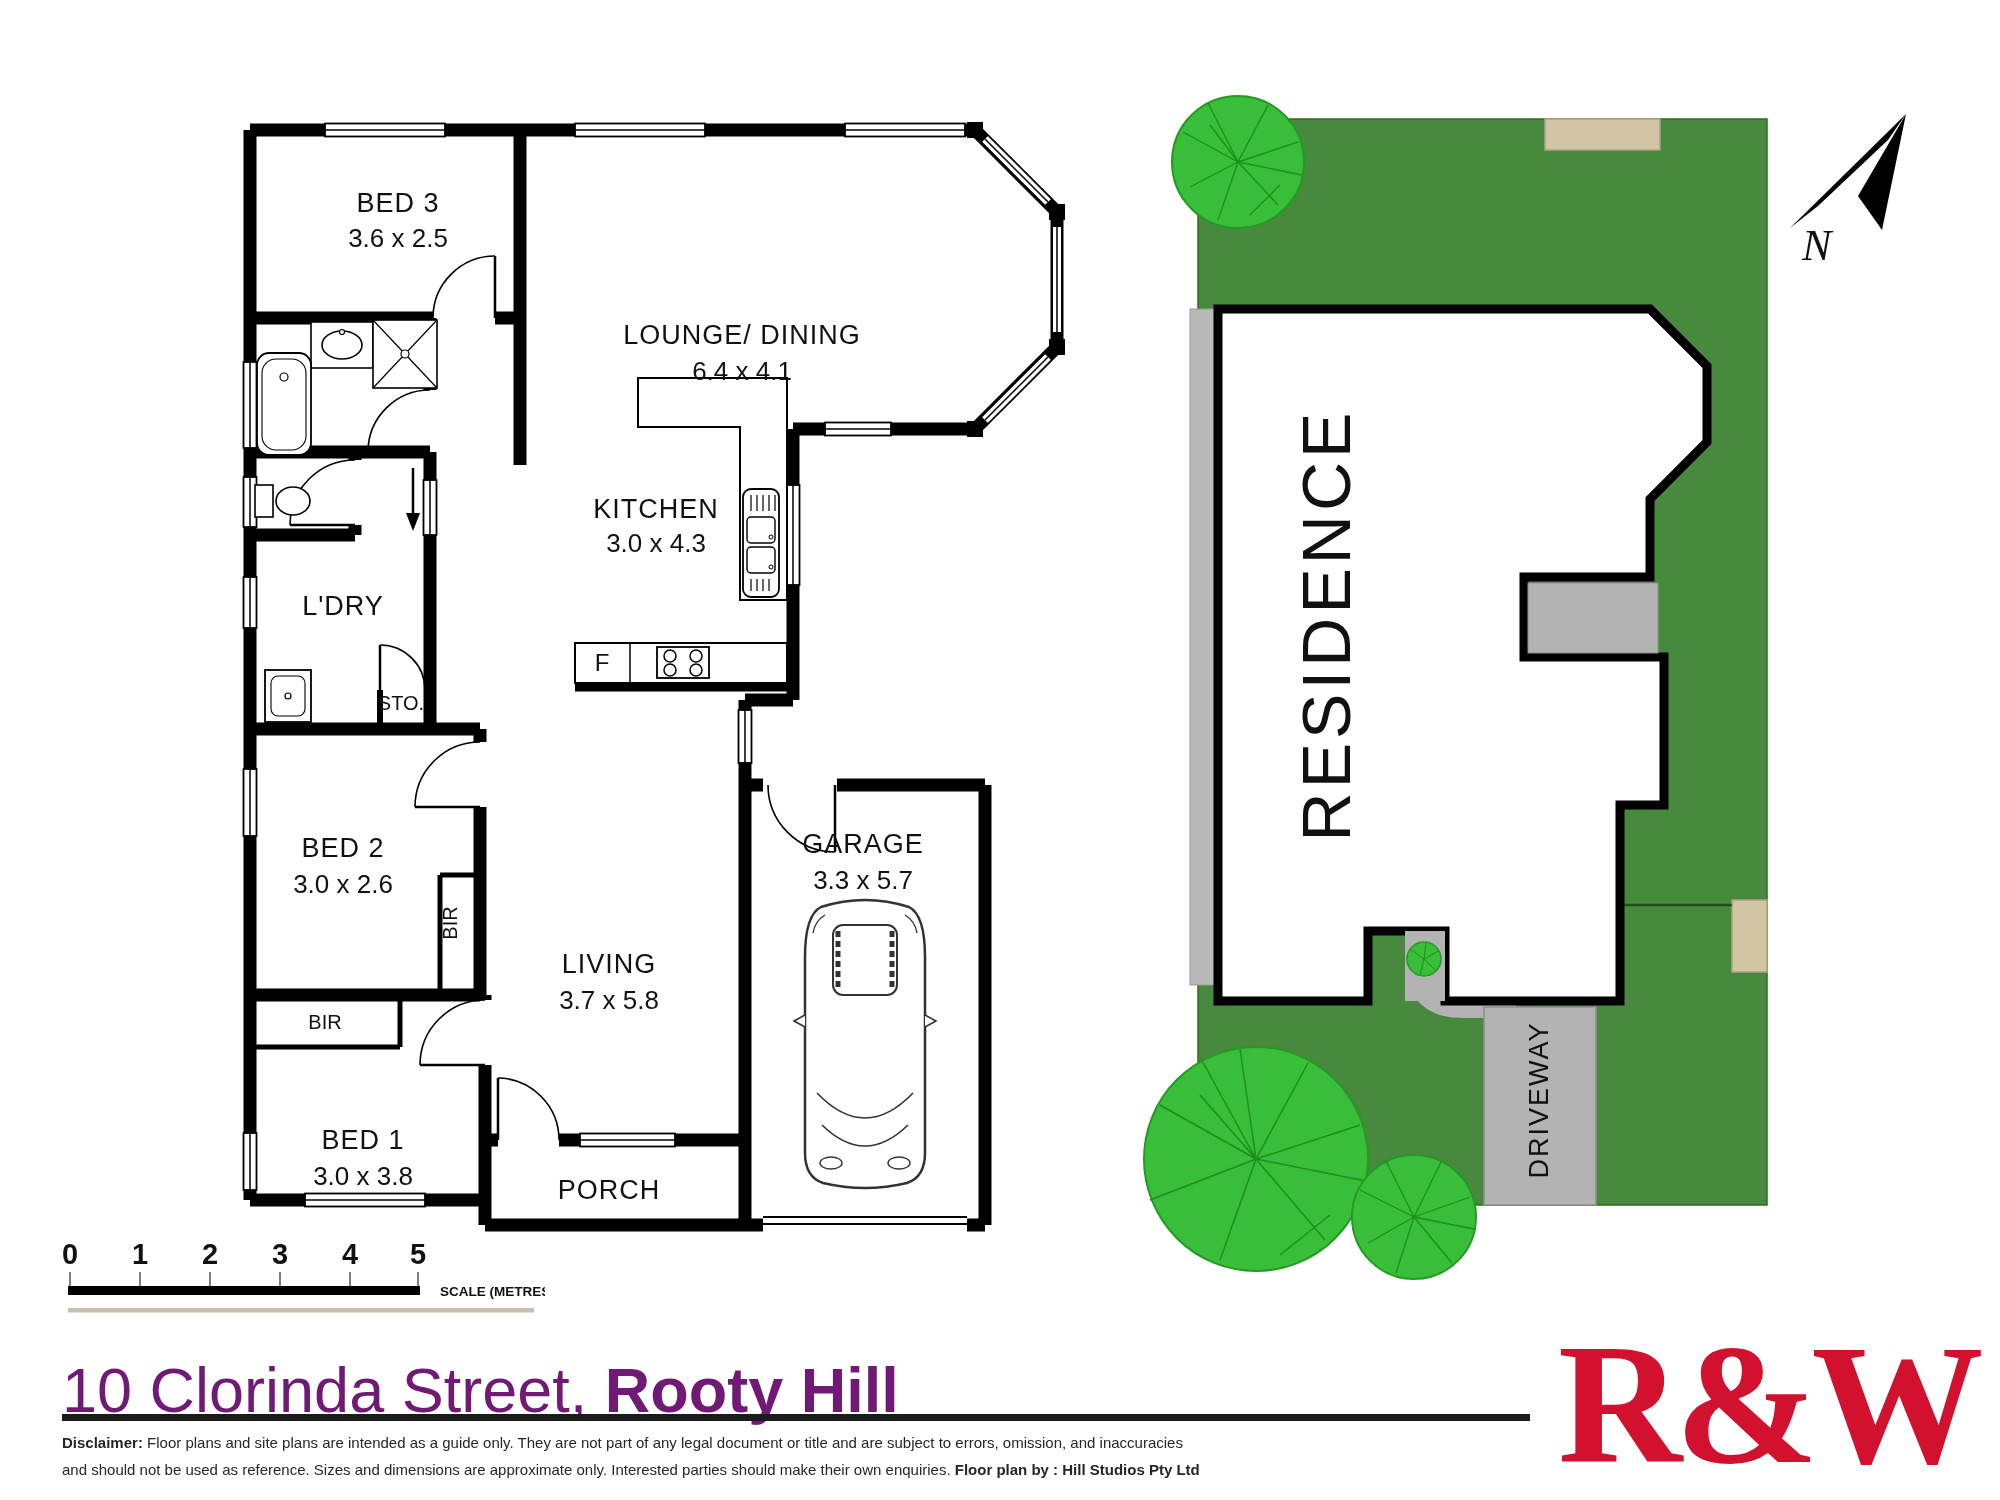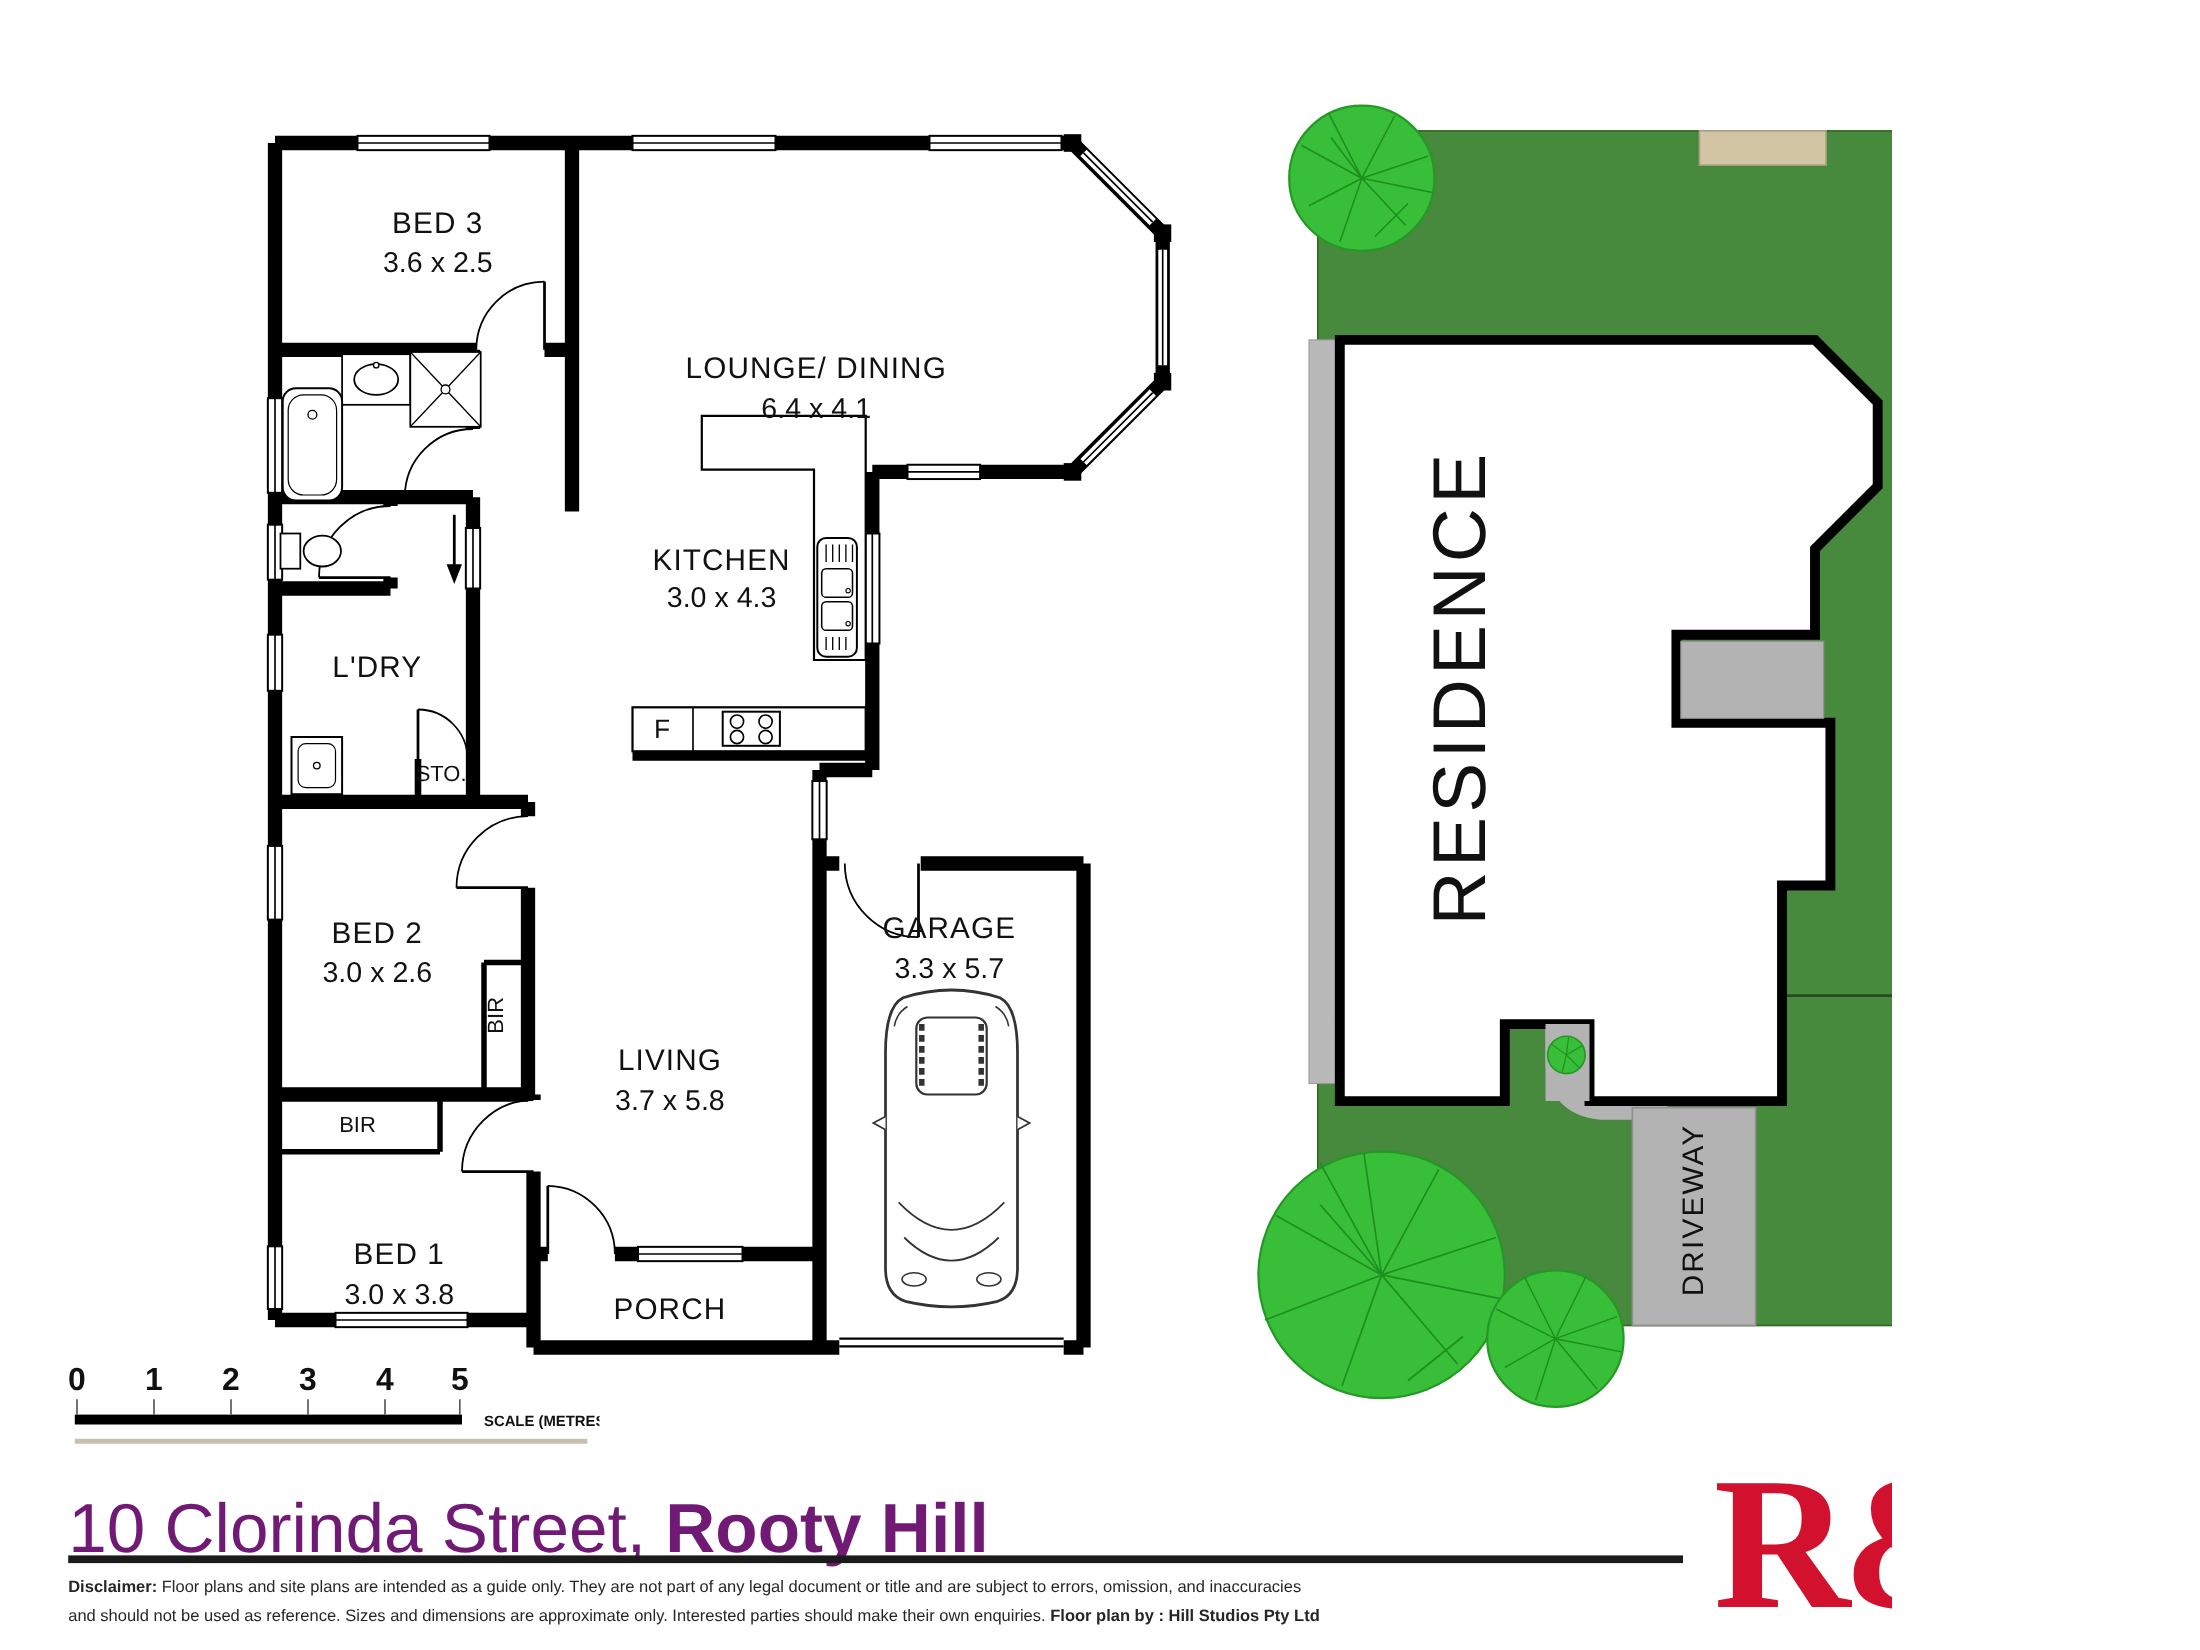--- a/index.html
+++ b/index.html
@@ -1,16 +1,16 @@
 <!DOCTYPE html>
 <html><head>
 <meta charset="utf-8">
 <style>
   html,body{margin:0;padding:0;background:#fff;}
-  #sheet{position:relative;width:1720px;height:1500px;background:#ffffff;overflow:hidden;
+  #sheet{position:relative;width:2000px;height:1500px;background:#ffffff;overflow:hidden;
          font-family:"Liberation Sans", sans-serif;}
   .abs{position:absolute;}
   svg text{font-family:"Liberation Sans", sans-serif;fill:#111;}
   .roomname{font-size:27px;letter-spacing:1px;}
   .roomdim{font-size:26px;}
   .small{font-size:20px;}
   #address{position:absolute;left:62px;top:1354px;font-size:63px;color:#701a75;white-space:nowrap;}
   #address b{font-weight:bold;}
   #rule{position:absolute;left:62px;top:1414px;width:1468px;height:7px;background:#1b1b1b;}
   #disclaimer{position:absolute;left:62px;top:1430px;width:1500px;font-size:15px;

